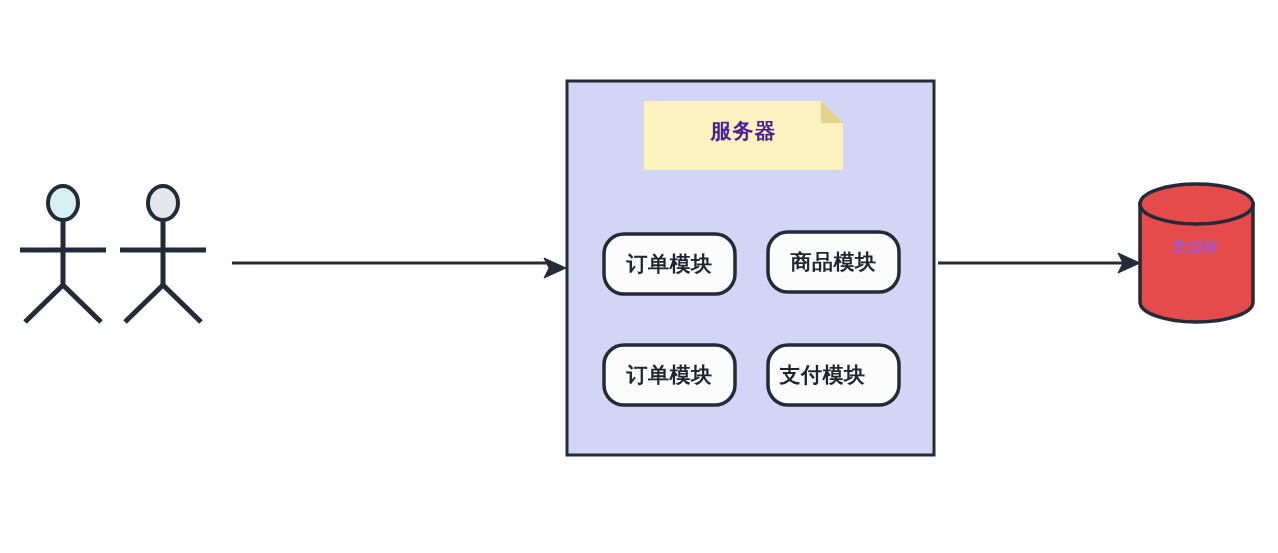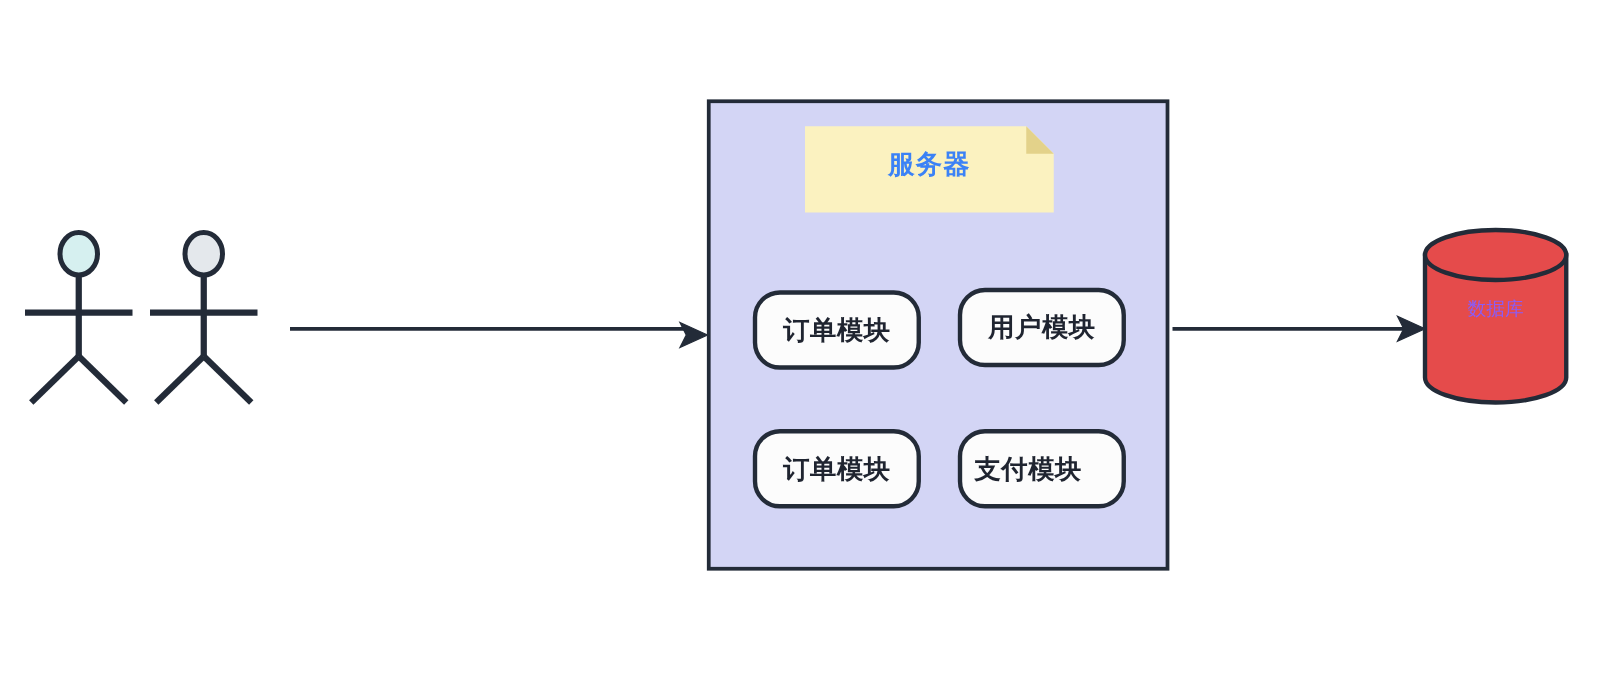--- a/index.html
+++ b/index.html
@@ -29,21 +29,21 @@
     display: flex;
     align-items: center;
     justify-content: center;
     text-align: center;
     white-space: nowrap;
     pointer-events: none;
   }
   .note-label {
     font-size: 21px;
     font-weight: bold;
-    color: #3b82f6;
+    color: #4c1d95;
     letter-spacing: 1px;
   }
   .module-label {
     font-size: 21px;
     font-weight: bold;
     color: #1f2430;
     letter-spacing: 0.5px;
   }
   .db-label {
     font-size: 15px;
@@ -100,21 +100,21 @@
       <path d="M 1140 204 L 1140 302 A 56.5 20 0 0 0 1253 302 L 1253 204 Z" fill="#e54b4b" stroke="#232b38" stroke-width="3.5"></path>
       <ellipse cx="1196.5" cy="204" rx="56.5" ry="20" fill="#e54b4b" stroke="#232b38" stroke-width="3.5"></ellipse>
     </g>
 
   </svg>
 
   <div class="label note-label" style="left:644px; top:101px; width:199px; height:60px;">服务器</div>
 
   <div class="label module-label" style="left:604px; top:234px; width:131px; height:60px;">订单模块</div>
 
-  <div class="label module-label" style="left:768px; top:232px; width:131px; height:60px;">用户模块</div>
+  <div class="label module-label" style="left:768px; top:232px; width:131px; height:60px;">商品模块</div>
 
   <div class="label module-label" style="left:604px; top:345px; width:131px; height:60px;">订单模块</div>
 
   <div class="label module-label" style="left:768px; top:345px; width:109px; height:60px;">支付模块</div>
 
   <div class="label db-label" style="left:1140px; top:233px; width:113px; height:28px;">数据库</div>
 
 </div>
 
 </body></html>

